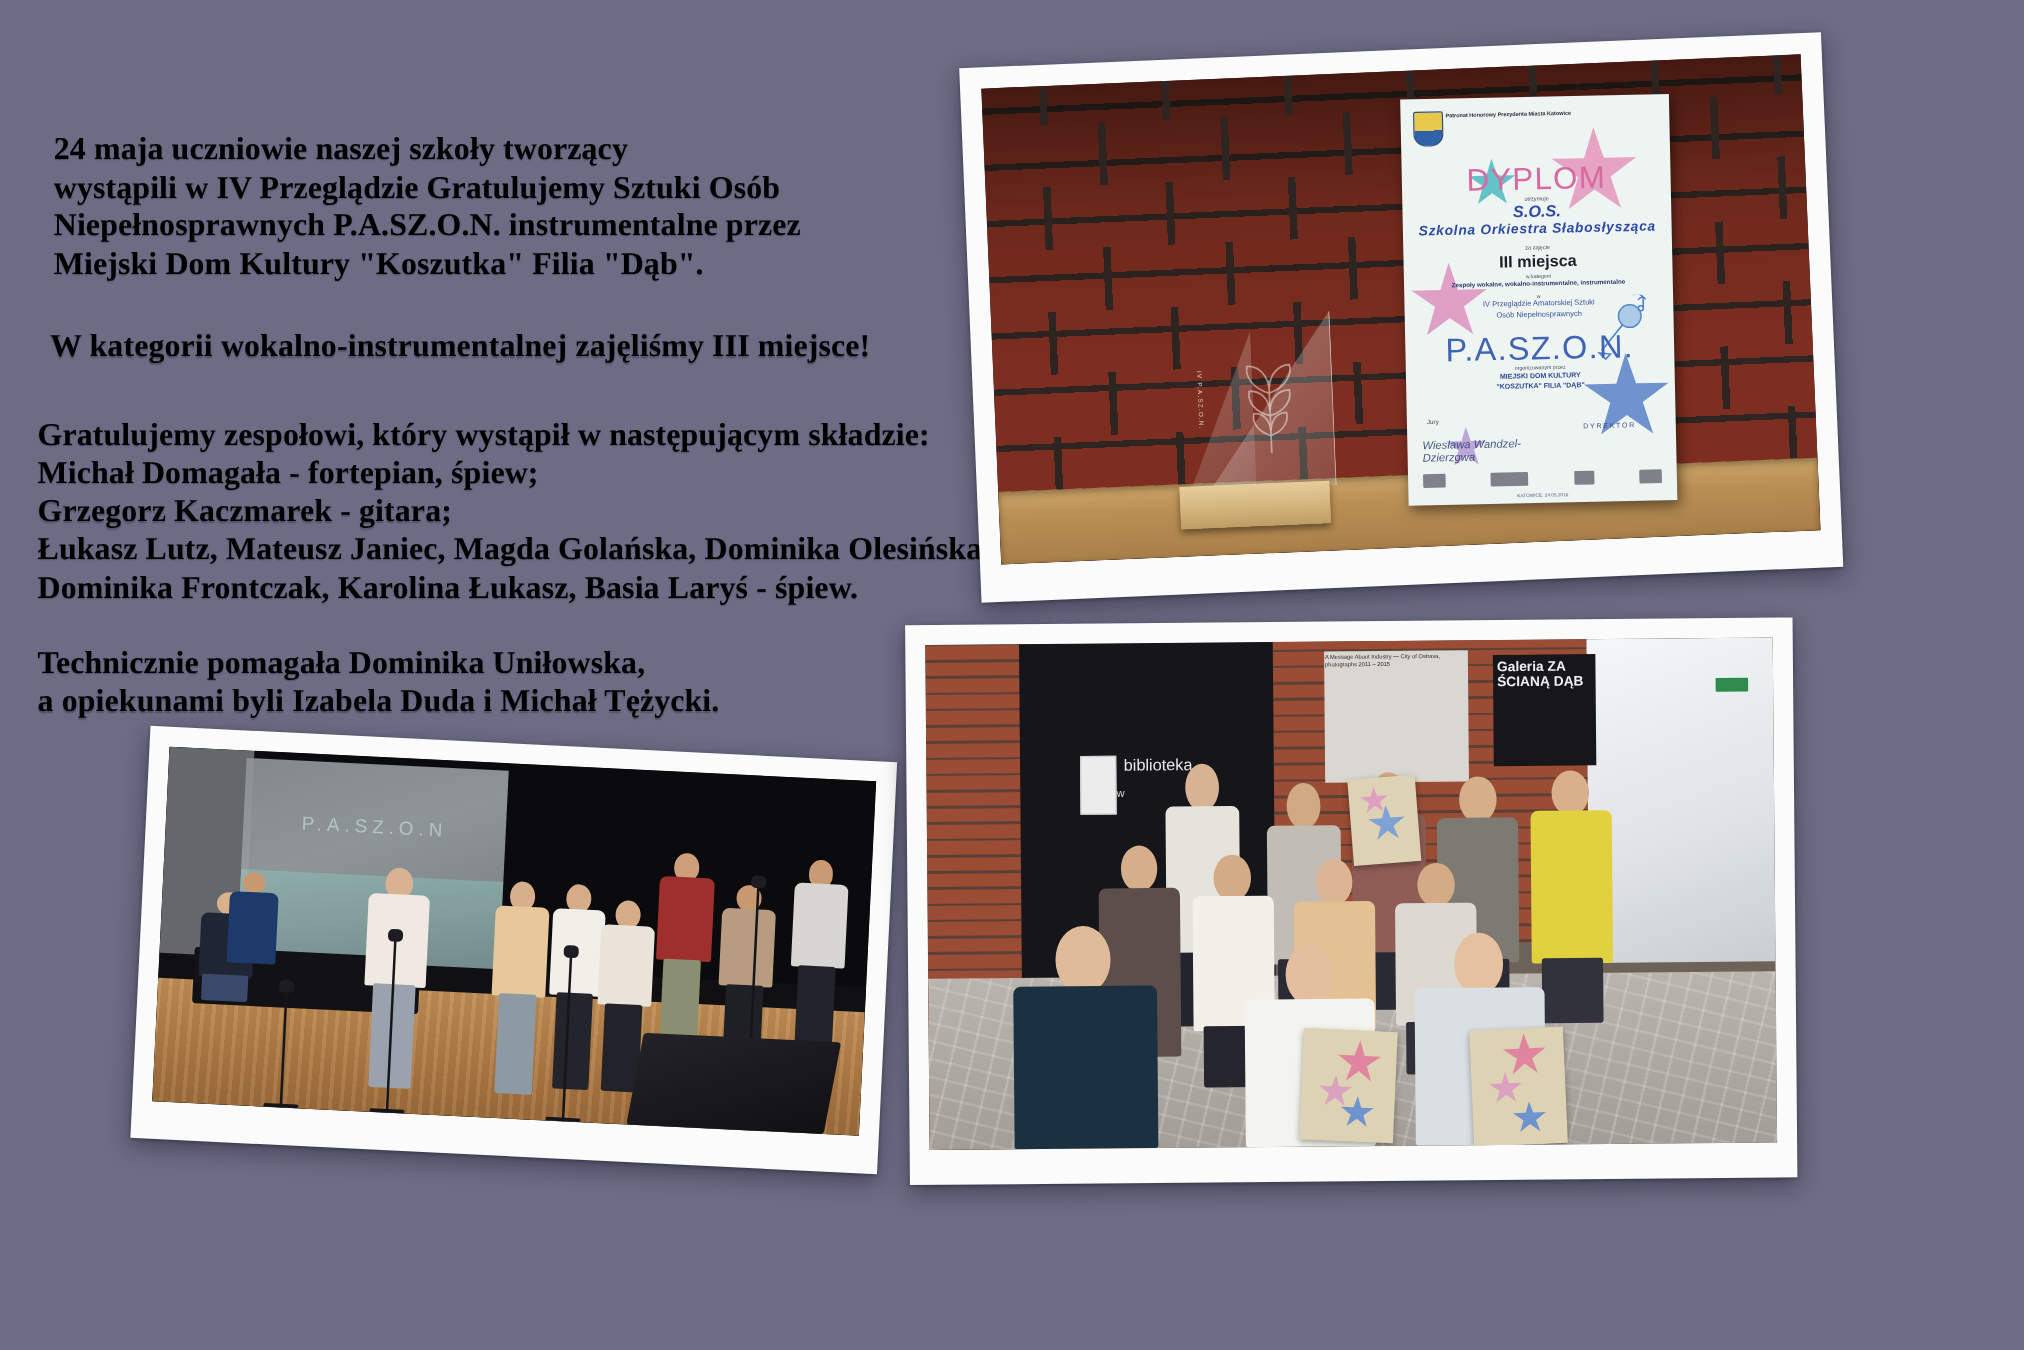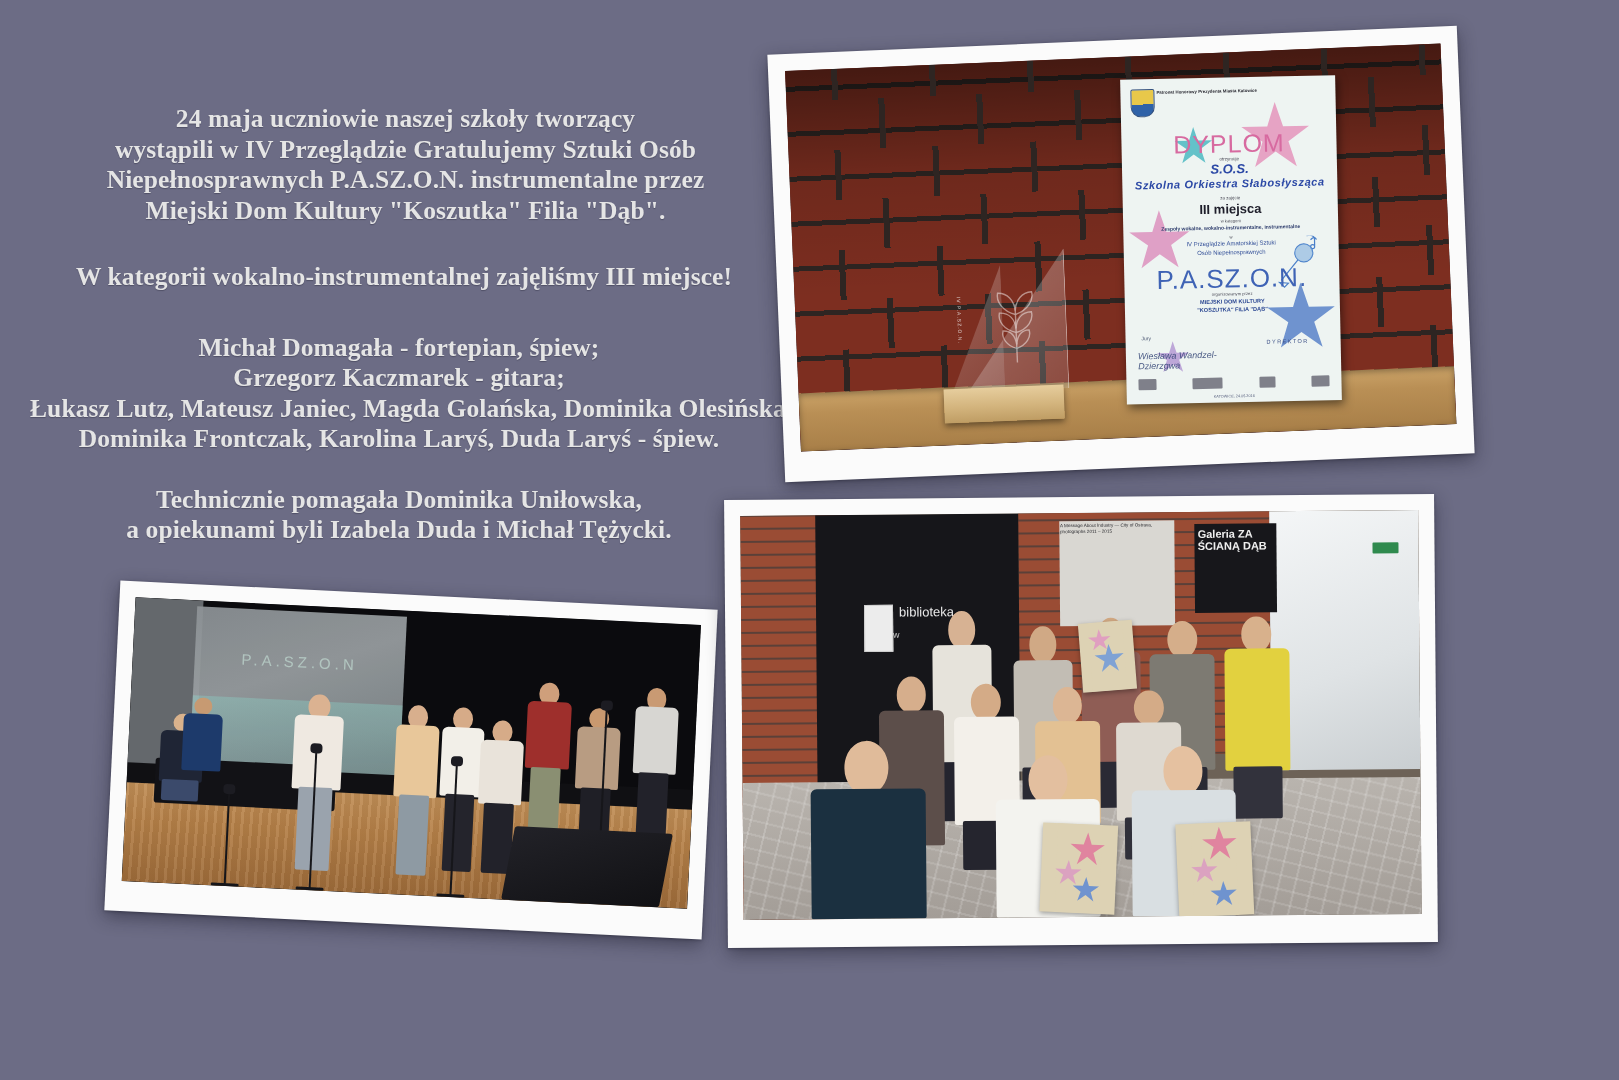--- a/index.html
+++ b/index.html
@@ -21,24 +21,23 @@
     color:#ffffff;
   }
   .para{margin:0 0 0 0;}
   .line{
     display:block;
     font-family:"Liberation Serif", serif;
     font-weight:700;
     font-size:25.5px;
     line-height:30.5px;
     letter-spacing:.1px;
-    color:#e5e5e5;
+    color:#000000;
     white-space:nowrap;
     text-shadow:0 1px 1px rgba(30,30,45,.35);
-    text-align:center;
   }
   .para.intro{margin-left:15px;}
   .para.intro .line:first-child{margin-left:0;}
   .gap-sm{height:30px;}
   .gap-md{height:36px;}
   .gap-lg{height:40px;}
   .para.highlight{margin-left:12px;}
   .para.credits{margin-left:2px;}
   .para.thanks{margin-left:2px;}
 
@@ -403,24 +402,25 @@
 
     <div class="gap-md"></div>
 
     <div class="para highlight">
       <span class="line">W kategorii wokalno-instrumentalnej zajęliśmy III miejsce!</span>
     </div>
 
     <div class="gap-lg"></div>
 
     <div class="para credits">
+      <span class="line">Gratulujemy zespołowi, który wystąpił w następującym składzie:</span>
       <span class="line">Michał Domagała - fortepian, śpiew;</span>
       <span class="line">Grzegorz Kaczmarek - gitara;</span>
       <span class="line">Łukasz Lutz, Mateusz Janiec, Magda Golańska, Dominika Olesińska,</span>
-      <span class="line">Dominika Frontczak, Karolina Laryś, Duda Laryś - śpiew.</span>
+      <span class="line">Dominika Frontczak, Karolina Łukasz, Basia Laryś - śpiew.</span>
     </div>
 
     <div class="gap-sm"></div>
 
     <div class="para thanks">
       <span class="line">Technicznie pomagała Dominika Uniłowska,</span>
       <span class="line">a opiekunami byli Izabela Duda i Michał Tężycki.</span>
     </div>
 
   </div>

